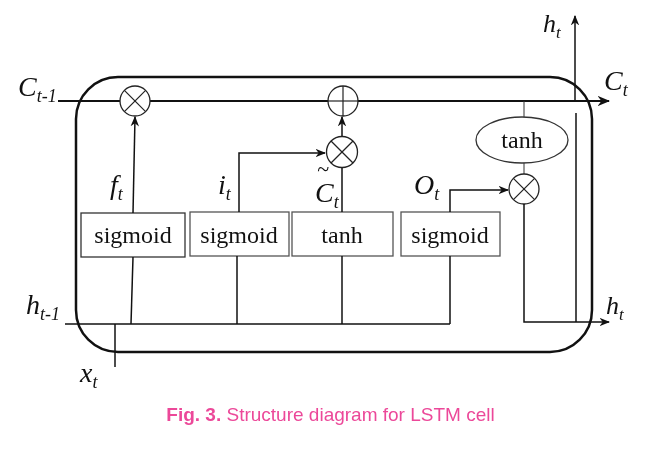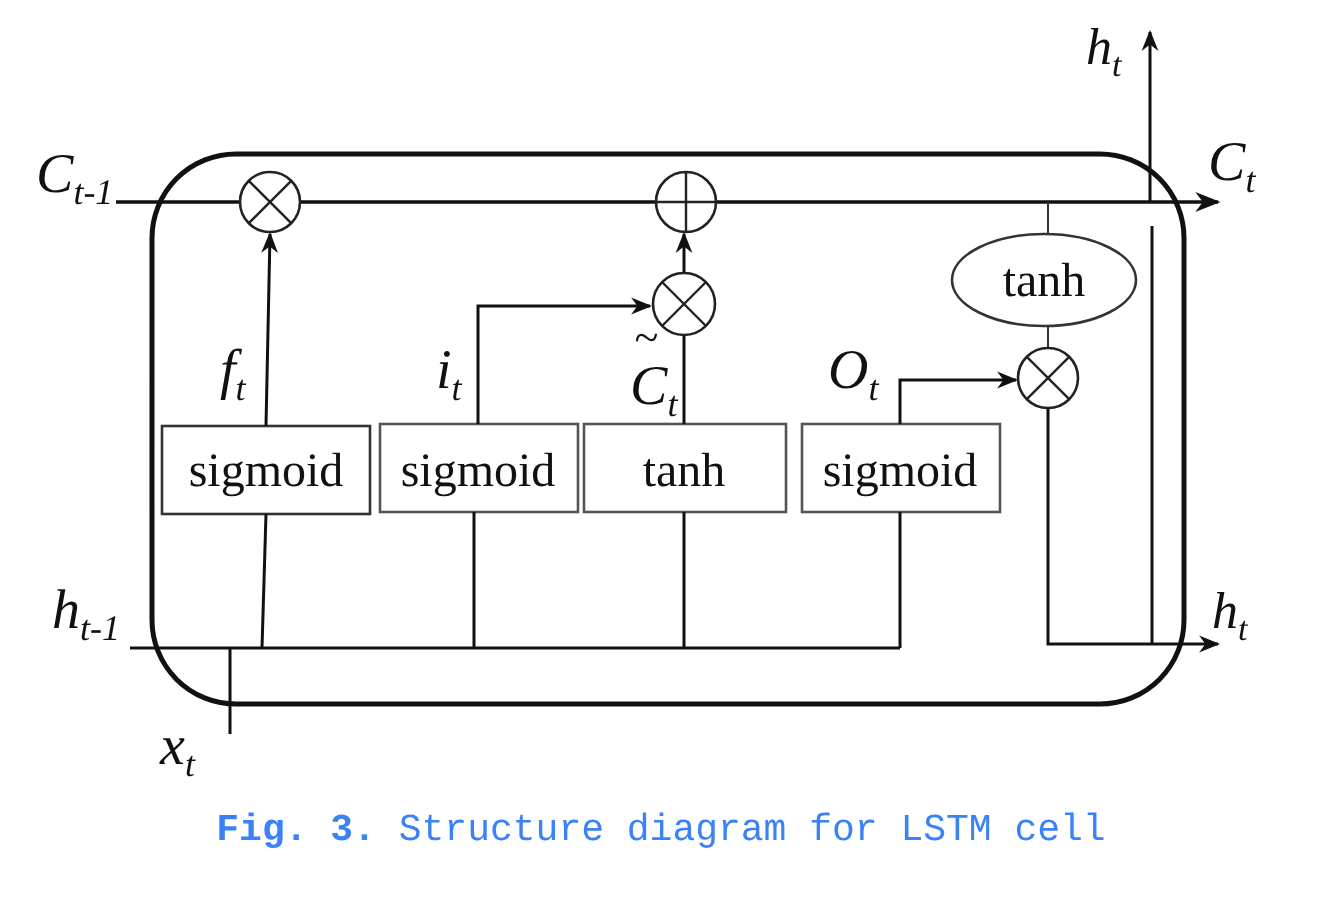--- a/index.html
+++ b/index.html
@@ -2,21 +2,21 @@
 <html><head>
 <meta charset="utf-8">
 <style>
   html, body { margin:0; padding:0; background:#ffffff; }
   body { width:661px; height:450px; position:relative; overflow:hidden; }
   svg { position:absolute; left:0; top:0; }
   .lbl { font-family:"Liberation Serif", serif; font-style:italic; fill:#111; }
   .sub { font-family:"Liberation Serif", serif; font-style:italic; fill:#111; }
   .boxtxt { font-family:"Liberation Serif", serif; fill:#111; font-size:24px; }
   .caption { position:absolute; left:0; width:661px; top:404px; text-align:center;
-    font-family:Liberation Mono, monospace; font-size:19px; color:#3b82f6; }
+    font-family:Liberation Sans, sans-serif; font-size:19px; color:#ec4899; }
   .caption b { font-weight:bold; }
 </style>
 </head>
 <body>
 
 <svg width="661" height="450" viewBox="0 0 661 450">
   <defs>
     <marker id="arr" viewBox="0 0 10 10" refX="9" refY="5" markerWidth="7" markerHeight="7" orient="auto-start-reverse">
       <path d="M0,1 L10,5 L0,9 L3,5 z" fill="#111"></path>
     </marker>

